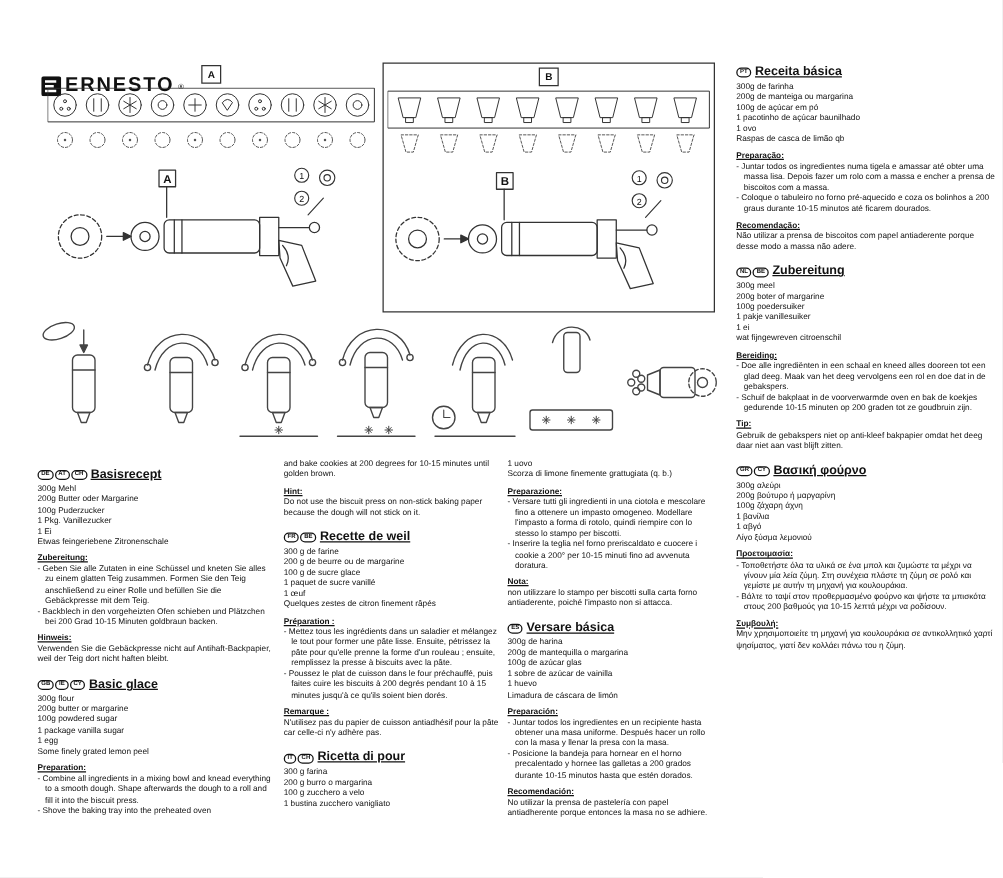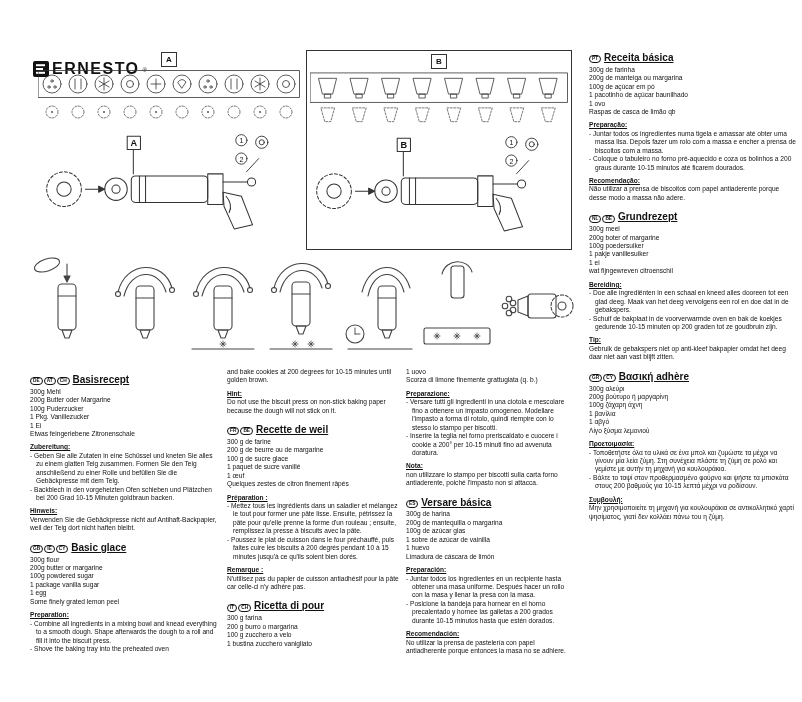--- a/index.html
+++ b/index.html
@@ -427,42 +427,42 @@
       <div>
           <div class="bullet">- Juntar todos os ingredientes numa tigela e amassar até obter uma massa lisa. Depois fazer um rolo com a massa e encher a prensa de biscoitos com a massa.</div>
           <div class="bullet">- Coloque o tabuleiro no forno pré-aquecido e coza os bolinhos a 200 graus durante 10-15 minutos até ficarem dourados.</div>
         </div>
       <div class="subhead">Recomendação:</div>
       <div class="note">Não utilizar a prensa de biscoitos com papel antiaderente porque desse modo a massa não adere.</div>
     </section>
     <section class="section">
       <div class="title-row">
         <span class="badges"><span class="badge">NL</span><span class="badge">BE</span></span>
-        <span class="title">Grundrezept</span>
+        <span class="title">Zubereitung</span>
       </div>
       <div>
           <div class="line">300g meel</div>
           <div class="line">200g boter of margarine</div>
           <div class="line">100g poedersuiker</div>
           <div class="line">1 pakje vanillesuiker</div>
           <div class="line">1 ei</div>
           <div class="line">wat fijngewreven citroenschil</div>
         </div>
       <div class="subhead">Bereiding:</div>
       <div>
           <div class="bullet">- Doe alle ingrediënten in een schaal en kneed alles dooreen tot een glad deeg. Maak van het deeg vervolgens een rol en doe dat in de gebakspers.</div>
           <div class="bullet">- Schuif de bakplaat in de voorverwarmde oven en bak de koekjes gedurende 10-15 minuten op 200 graden tot ze goudbruin zijn.</div>
         </div>
       <div class="subhead">Tip:</div>
       <div class="note">Gebruik de gebakspers niet op anti-kleef bakpapier omdat het deeg daar niet aan vast blijft zitten.</div>
     </section>
     <section class="section">
       <div class="title-row">
         <span class="badges"><span class="badge">GR</span><span class="badge">CY</span></span>
-        <span class="title">Βασική adhère</span>
+        <span class="title">Βασική φούρνο</span>
       </div>
       <div>
           <div class="line">300g αλεύρι</div>
           <div class="line">200g βούτυρο ή μαργαρίνη</div>
           <div class="line">100g ζάχαρη άχνη</div>
           <div class="line">1 βανίλια</div>
           <div class="line">1 αβγό</div>
           <div class="line">Λίγο ξύσμα λεμονιού</div>
         </div>
       <div class="subhead">Προετοιμασία:</div>

